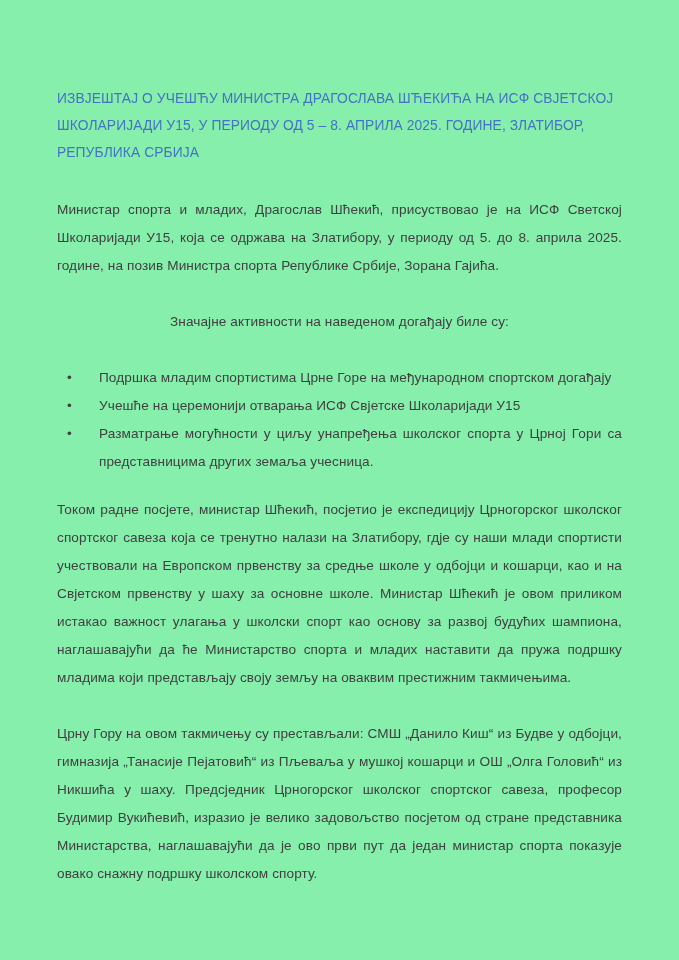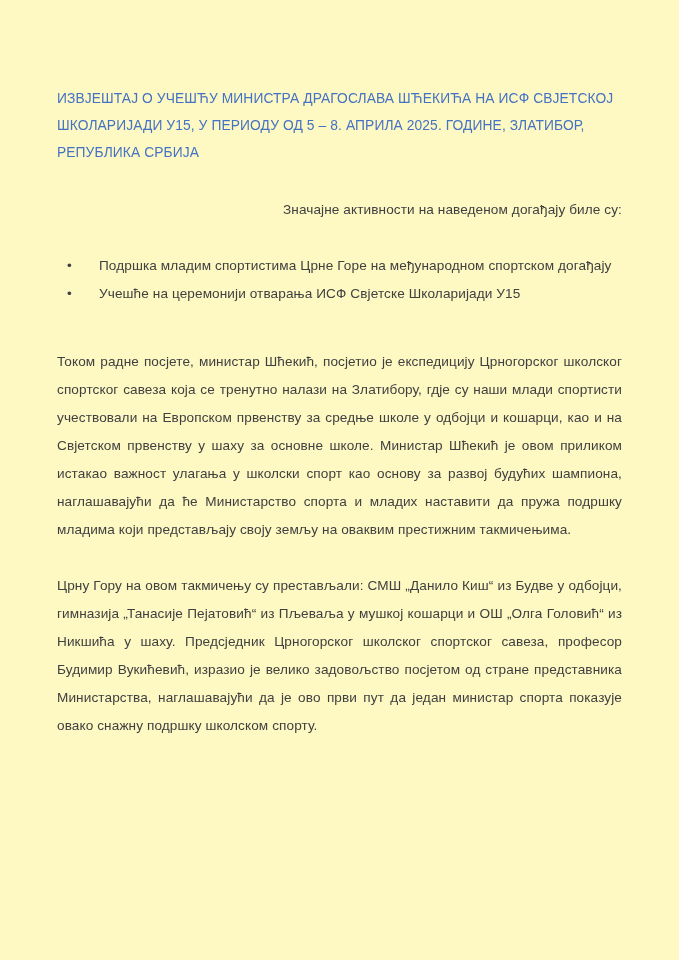--- a/index.html
+++ b/index.html
@@ -5,21 +5,21 @@
   html, body {
     margin: 0;
     padding: 0;
     background: #ffffff;
   }
   .page {
     position: relative;
     width: 679px;
     height: 960px;
     box-sizing: border-box;
-    background: #fef9c3;
+    background: #86efac;
     padding: 85px 57px 0 57px;
     overflow: hidden;
     font-family: "Liberation Sans", sans-serif;
     font-size: 13.6px;
     line-height: 28px;
     color: #404040;
     letter-spacing: 0.1px;
   }
   .doc-title {
     margin: 0 0 30px 0;
@@ -28,24 +28,24 @@
     line-height: 27px;
     color: #4472c4;
     text-align: left;
     text-transform: none;
   }
   .para {
     margin: 0 0 28px 0;
     text-align: justify;
   }
   .para.lead {
-    text-align: right;
+    text-align: center;
   }
   ul.bullet-list {
-    margin: 0 0 40px 0;
+    margin: 0 0 20px 0;
     padding: 0 0 0 26px;
     list-style: none;
   }
   ul.bullet-list li {
     position: relative;
     padding-left: 16px;
     text-align: justify;
   }
   ul.bullet-list li::before {
     content: "\2022";
@@ -55,25 +55,27 @@
     color: #404040;
   }
 </style>
 </head>
 <body>
 
 <div class="page">
 
   <h1 class="doc-title">ИЗВЈЕШТАЈ О УЧЕШЋУ МИНИСТРА ДРАГОСЛАВА ШЋЕКИЋА НА ИСФ СВЈЕТСКОЈ ШКОЛАРИЈАДИ У15, У ПЕРИОДУ ОД 5 –  8. АПРИЛА 2025. ГОДИНЕ, ЗЛАТИБОР, РЕПУБЛИКА СРБИЈА</h1>
 
+  <p class="para">Министар спорта и младих, Драгослав Шћекић, присуствовао је на ИСФ Светској Школаријади У15, која се одржава на Златибору,  у периоду од 5. до 8. априла 2025. године, на позив Министра спорта Републике Србије, Зорана Гајића.</p>
 
   <p class="para lead">Значајне активности на наведеном догађају биле су:</p>
 
   <ul class="bullet-list">
     <li>Подршка младим спортистима Црне Горе на међународном спортском догађају</li>
     <li>Учешће на церемонији отварања ИСФ Свјетске Школаријади У15</li>
+    <li>Разматрање могућности у циљу унапређења школског спорта у Црној Гори са представницима других земаља учесница.</li>
   </ul>
 
   <p class="para">Током радне посјете, министар Шћекић, посјетио је експедицију Црногорског школског спортског савеза која се тренутно налази на Златибору,  гдје су наши млади спортисти учествовали на Европском првенству за средње школе у одбојци и кошарци, као и на Свјетском првенству у шаху за основне школе. Министар Шћекић је овом приликом истакао важност улагања у школски спорт као основу за развој будућих шампиона, наглашавајући да ће Министарство спорта и младих наставити да пружа подршку младима који представљају своју земљу на оваквим престижним такмичењима.</p>
 
   <p class="para">Црну Гору на овом такмичењу су  престављали: СМШ „Данило Киш“ из Будве у одбојци, гимназија „Танасије Пејатовић“ из Пљеваља у мушкој кошарци и ОШ „Олга Головић“ из Никшића у шаху. Предсједник Црногорског школског спортског савеза, професор Будимир Вукићевић, изразио је велико задовољство посјетом од стране представника Министарства, наглашавајући да је ово први пут да један министар спорта показује овако снажну подршку школском спорту.</p>
 
 </div>
 
 </body></html>

